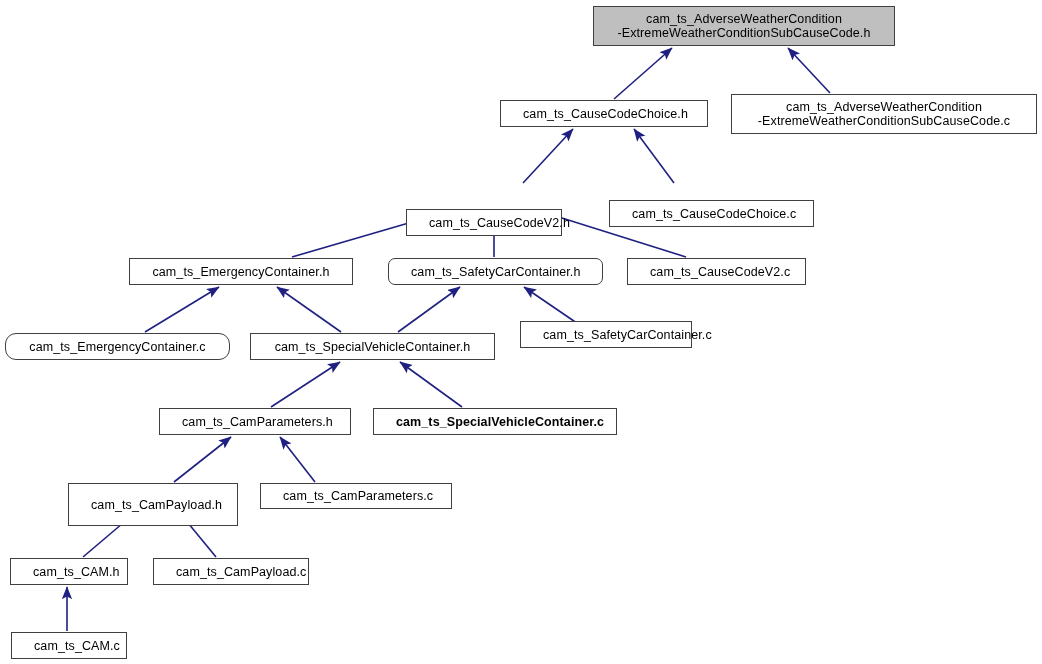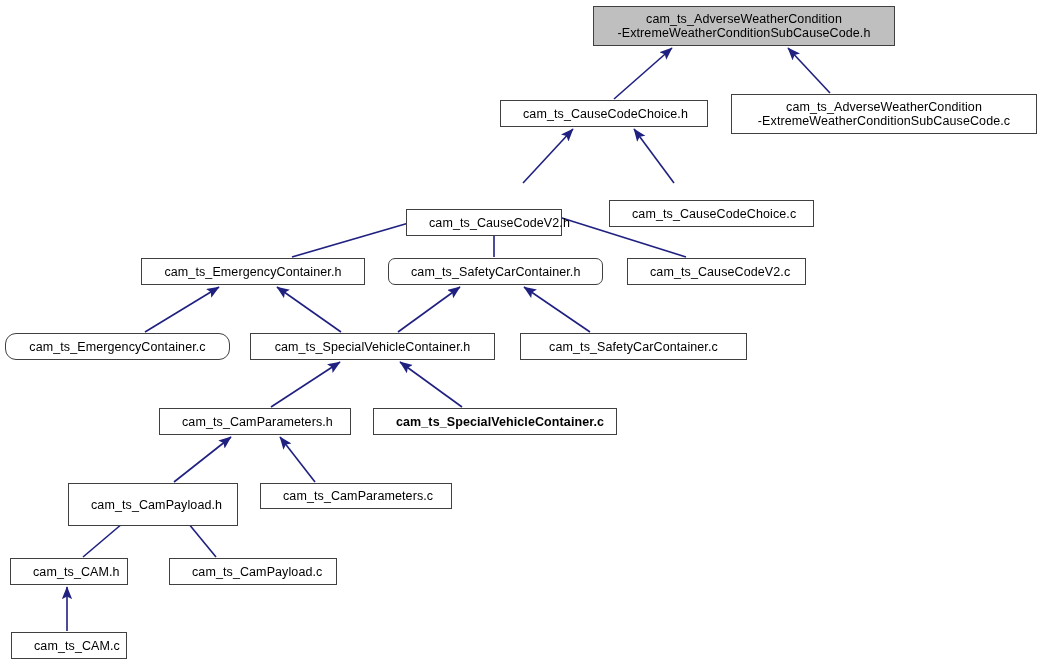--- a/index.html
+++ b/index.html
@@ -82,27 +82,27 @@
       </g>
   </svg>
   <div id="nodes-layer">
       <div class="node-box highlight" style="left: 593px; top: 6px; width: 302px; height: 40px;"><span class="node-label">cam_ts_AdverseWeatherCondition
 -ExtremeWeatherConditionSubCauseCode.h</span></div>
       <div class="node-box" style="left: 500px; top: 100px; width: 208px; height: 27px;"><span class="node-label">cam_ts_CauseCodeChoice.h</span></div>
       <div class="node-box" style="left: 731px; top: 94px; width: 306px; height: 40px;"><span class="node-label">cam_ts_AdverseWeatherCondition
 -ExtremeWeatherConditionSubCauseCode.c</span></div>
       <div class="node-box" style="left: 406px; top: 184px; width: 156px; height: 27px; margin-top: 25px;"><span class="node-label">cam_ts_CauseCodeV2.h</span></div>
       <div class="node-box" style="left: 609px; top: 200px; width: 205px; height: 27px;"><span class="node-label">cam_ts_CauseCodeChoice.c</span></div>
-      <div class="node-box" style="left: 141px; top: 258px; width: 224px; height: 27px;"><span class="node-label">cam_ts_EmergencyContainer.h</span></div>
+      <div class="node-box" style="left: 129px; top: 258px; width: 224px; height: 27px;"><span class="node-label">cam_ts_EmergencyContainer.h</span></div>
       <div class="node-box" style="left: 388px; top: 258px; width: 215px; height: 27px; border-radius: 7px;"><span class="node-label">cam_ts_SafetyCarContainer.h</span></div>
       <div class="node-box" style="left: 627px; top: 258px; width: 179px; height: 27px;"><span class="node-label">cam_ts_CauseCodeV2.c</span></div>
       <div class="node-box" style="left: 5px; top: 333px; width: 225px; height: 27px; border-radius: 11px;"><span class="node-label">cam_ts_EmergencyContainer.c</span></div>
       <div class="node-box" style="left: 250px; top: 333px; width: 245px; height: 27px;"><span class="node-label">cam_ts_SpecialVehicleContainer.h</span></div>
-      <div class="node-box" style="left: 520px; top: 333px; width: 227px; height: 27px;"><span class="node-label">cam_ts_SafetyCarContainer.c</span></div>
+      <div class="node-box" style="left: 520px; top: 321px; width: 172px; height: 27px;"><span class="node-label">cam_ts_SafetyCarContainer.c</span></div>
       <div class="node-box" style="left: 159px; top: 408px; width: 192px; height: 27px;"><span class="node-label">cam_ts_CamParameters.h</span></div>
       <div class="node-box" style="left: 373px; top: 408px; width: 244px; height: 27px; font-weight: bold;"><span class="node-label">cam_ts_SpecialVehicleContainer.c</span></div>
       <div class="node-box" style="left: 68px; top: 483px; width: 170px; height: 43px;"><span class="node-label">cam_ts_CamPayload.h</span></div>
       <div class="node-box" style="left: 260px; top: 483px; width: 192px; height: 26px;"><span class="node-label">cam_ts_CamParameters.c</span></div>
       <div class="node-box" style="left: 10px; top: 558px; width: 118px; height: 27px;"><span class="node-label">cam_ts_CAM.h</span></div>
-      <div class="node-box" style="left: 153px; top: 558px; width: 168px; height: 27px; margin-left: 16px;"><span class="node-label">cam_ts_CamPayload.c</span></div>
+      <div class="node-box" style="left: 153px; top: 558px; width: 156px; height: 27px;"><span class="node-label">cam_ts_CamPayload.c</span></div>
       <div class="node-box" style="left: 11px; top: 632px; width: 116px; height: 27px;"><span class="node-label">cam_ts_CAM.c</span></div>
     </div>
 </div>
 
 </body></html>

